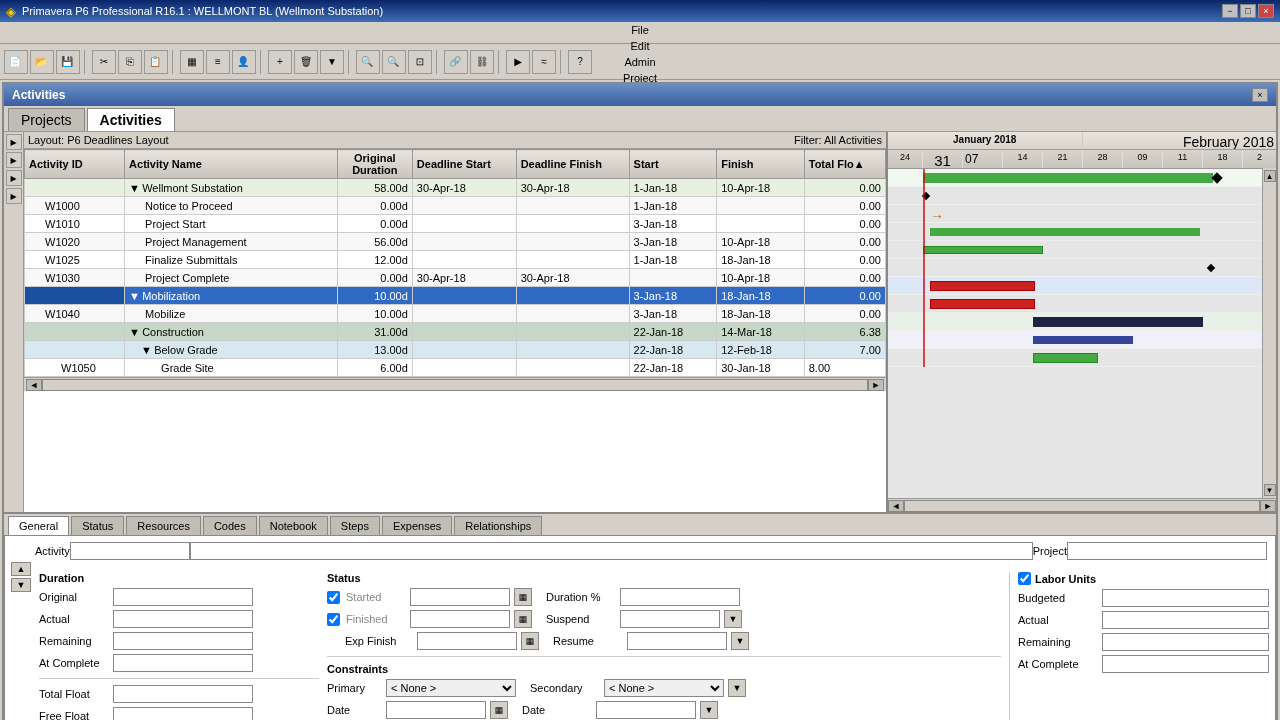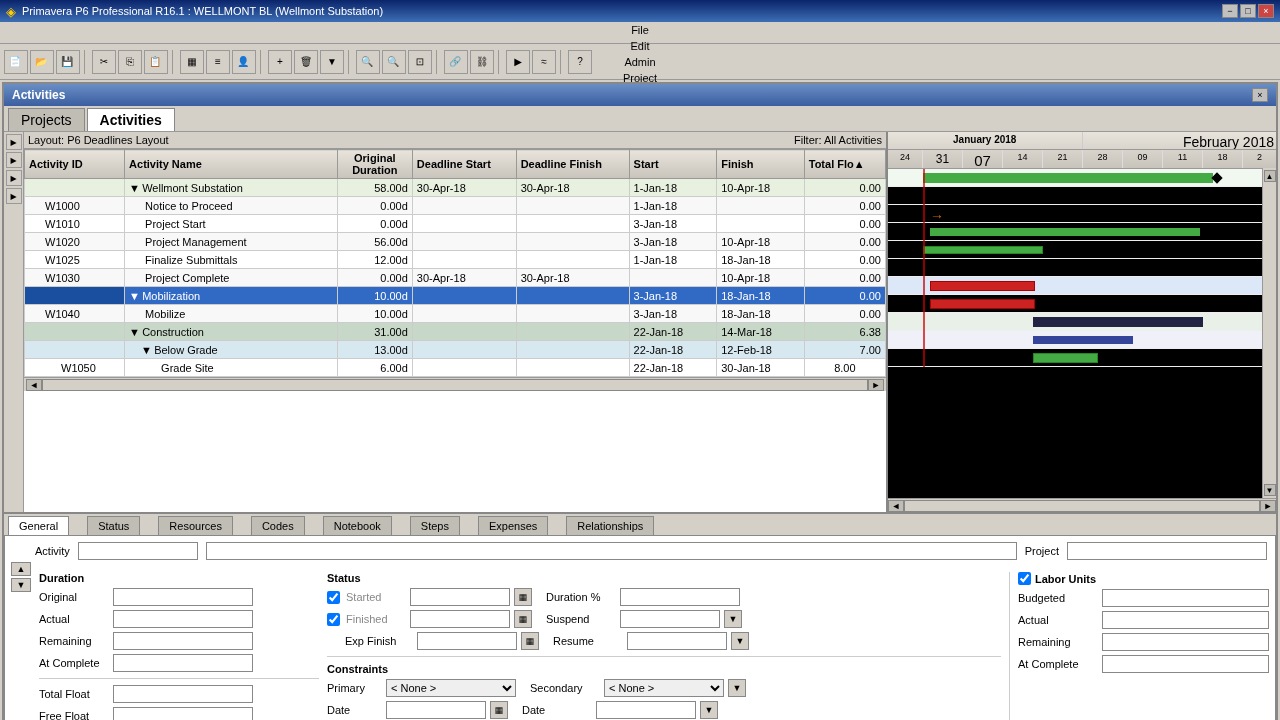--- a/index.html
+++ b/index.html
@@ -48,21 +48,21 @@
     .row-normal { background: #fff; }
     .row-normal:nth-child(even) { background: #f8f8f8; }
 
     
     #gantt-area { width: 380px; border-left: 1px solid #999; background: #fff; overflow: hidden; position: relative; }
     .gantt-row { height: 18px; border-bottom: 1px solid #eee; position: relative; display: flex; align-items: center; }
 
     
     #bottom-panel { background: #d4d0c8; border-top: 2px solid #888; }
     #bottom-tabs { display: flex; padding: 2px 4px 0; background: #d4d0c8; }
-    .bottom-tab { padding: 3px 10px; background: #c0bdb5; border: 1px solid #888; border-bottom: none; cursor: pointer; font-size: 11px; margin-right: 18px; }
+    .bottom-tab { padding: 3px 10px; background: #c0bdb5; border: 1px solid #888; border-bottom: none; cursor: pointer; font-size: 11px; margin-right: 2px; }
     .bottom-tab.active { background: #fff; }
 
     #bottom-content { background: #fff; border: 1px solid #888; padding: 8px; display: flex; gap: 12px; height: 260px; }
     .form-row { display: flex; align-items: center; margin-bottom: 4px; gap: 4px; }
     .form-label { font-size: 11px; min-width: 70px; }
     .form-input { height: 18px; border: 1px solid #888; background: #fff; font-size: 11px; padding: 0 2px; }
     .form-input-wide { width: 140px; }
     .cal-btn { width: 18px; height: 18px; border: 1px solid #888; background: #d4d0c8; display: flex; align-items: center; justify-content: center; font-size: 9px; cursor: pointer; }
     .drop-btn { width: 18px; height: 18px; border: 1px solid #888; background: #d4d0c8; display: flex; align-items: center; justify-content: center; font-size: 9px; cursor: pointer; }
 
@@ -271,45 +271,45 @@
             <td style="text-align:right; background:#d8e8f0;">7.00</td>
           </tr>
           <tr class="row-normal">
             <td style="padding-left:36px;">W1050</td>
             <td style="padding-left:36px;">Grade Site</td>
             <td style="text-align:right;">6.00d</td>
             <td></td>
             <td></td>
             <td>22-Jan-18</td>
             <td>30-Jan-18</td>
-            <td style="text-align:center;">8.00</td>
+            <td style="text-align:left;">8.00</td>
           </tr>
         </tbody>
       </table>
 
       <div style="height:14px; background:#d4d0c8; border-top:1px solid #999; display:flex; align-items:center; padding:0 2px;">
         <div style="width:16px; height:12px; background:#c0bdb5; border:1px solid #888; display:flex; align-items:center; justify-content:center; font-size:9px; cursor:pointer;">◄</div>
         <div style="flex:1; height:12px; background:#d4d0c8; border:1px solid #888;"></div>
         <div style="width:16px; height:12px; background:#c0bdb5; border:1px solid #888; display:flex; align-items:center; justify-content:center; font-size:9px; cursor:pointer;">►</div>
       </div>
     </div>
 
-    <div id="gantt-area" style="width:390px; border-left:2px solid #888; background:#000000; overflow:hidden; position:relative; flex-shrink:0;">
+    <div id="gantt-area" style="width:390px; border-left:2px solid #888; background:#e5e5e5; overflow:hidden; position:relative; flex-shrink:0;">
 
       <div style="background:linear-gradient(to bottom, #e8e4dc, #c8c4bc); border-bottom:1px solid #999;">
 
         <div style="display:flex; border-bottom:1px solid #999; height:18px;">
           <div style="flex:2; text-align:center; font-weight:bold; font-size:10px; padding:2px; border-right:1px solid #ccc; overflow:hidden;">January 2018</div>
           <div style="flex:2; text-align:right; font-weight:normal; font-size:14px; padding:2px; overflow:hidden;">February 2018</div>
         </div>
 
         <div style="display:flex; height:18px;">
           <div style="width:35px; text-align:center; font-size:9px; padding:2px; border-right:1px solid #ddd; overflow:hidden;">24</div>
-          <div style="width:40px; text-align:center; font-size:12px; padding:2px; border-right:1px solid #ddd; overflow:hidden;">31</div>
-          <div style="width:40px; text-align:center; font-size:15px; padding:2px; border-right:1px solid #ddd; overflow:hidden;">07</div>
+          <div style="width:40px; text-align:center; font-size:15px; padding:2px; border-right:1px solid #ddd; overflow:hidden;">31</div>
+          <div style="width:40px; text-align:left; font-size:12px; padding:2px; border-right:1px solid #ddd; overflow:hidden;">07</div>
           <div style="width:40px; text-align:center; font-size:9px; padding:2px; border-right:1px solid #ddd; overflow:hidden;">14</div>
           <div style="width:40px; text-align:center; font-size:9px; padding:2px; border-right:1px solid #ddd; overflow:hidden;">21</div>
           <div style="width:40px; text-align:center; font-size:9px; padding:2px; border-right:1px solid #ddd; overflow:hidden;">28</div>
           <div style="width:40px; text-align:center; font-size:9px; padding:2px; border-right:1px solid #ddd; overflow:hidden;">09</div>
           <div style="width:40px; text-align:center; font-size:9px; padding:2px; border-right:1px solid #ddd; overflow:hidden;">11</div>
           <div style="width:40px; text-align:center; font-size:9px; padding:2px; border-right:1px solid #ddd; overflow:hidden;">18</div>
           <div style="flex:1; text-align:center; font-size:9px; padding:2px; overflow:hidden;">2</div>
         </div>
       </div>
 
@@ -393,21 +393,21 @@
       <div class="bottom-tab">Relationships</div>
     </div>
 
     <div id="bottom-content" style="background:#fff; border:1px solid #888; padding:6px; display:flex; gap:8px; height:265px; position:relative;">
 
       <div style="display:flex; flex-direction:column; gap:2px; align-self:flex-start; margin-top:20px;">
         <div style="width:20px; height:14px; background:#d4d0c8; border:1px solid #888; display:flex; align-items:center; justify-content:center; font-size:9px; cursor:pointer;">▲</div>
         <div style="width:20px; height:14px; background:#d4d0c8; border:1px solid #888; display:flex; align-items:center; justify-content:center; font-size:9px; cursor:pointer;">▼</div>
       </div>
 
-      <div style="position:absolute; top:6px; left:30px; right:8px; display:flex; align-items:center; gap:8px;">
+      <div style="position:absolute; top:6px; left:30px; right:8px; display:flex; align-items:center; ">
         <span style="font-size:11px;">Activity</span>
         <input type="text" style="width: 120px; height: 18px; border: 1px solid rgb(136, 136, 136); font-size: 11px; padding: 0px 2px;" value="">
         <input type="text" style="flex: 1 1 0%; height: 18px; border: 1px solid rgb(136, 136, 136); font-size: 11px; padding: 0px 2px;" value="">
         <span style="font-size:11px; margin-left:auto;">Project</span>
         <input type="text" style="width: 200px; height: 18px; border: 1px solid rgb(136, 136, 136); font-size: 11px; padding: 0px 2px;" value="">
       </div>
 
       <div style="margin-top:30px; width:280px; flex-shrink:0;">
         <div style="font-weight:bold; font-size:11px; margin-bottom:4px;">Duration</div>
 

